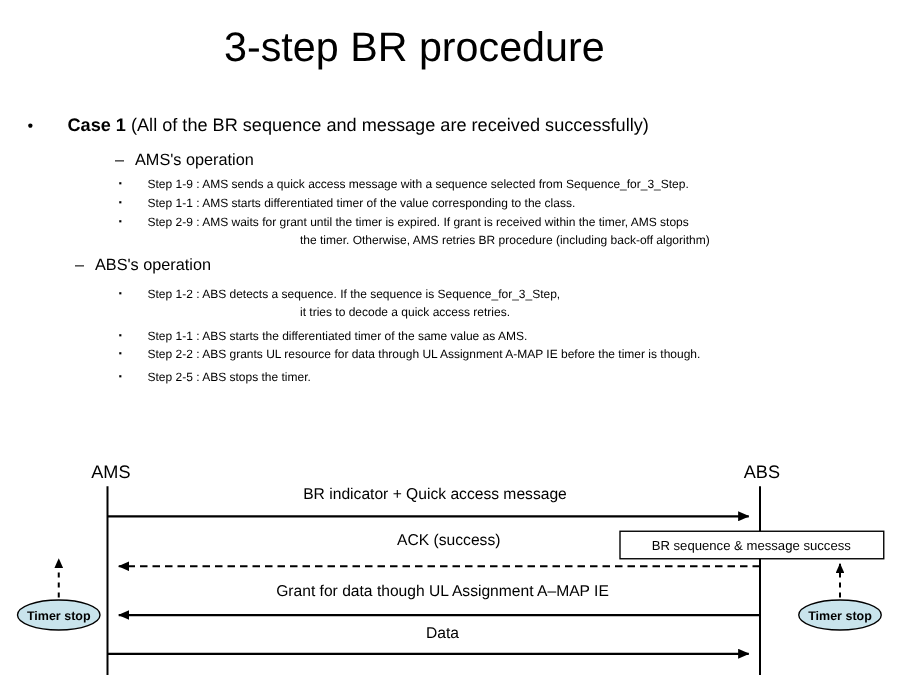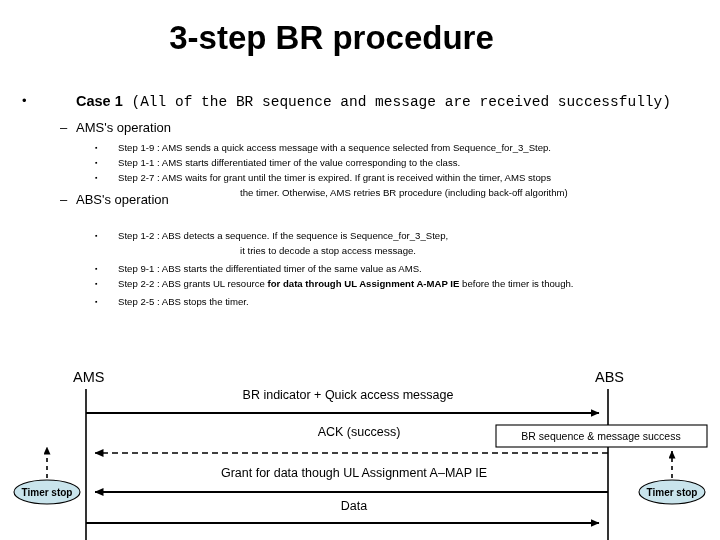--- a/index.html
+++ b/index.html
@@ -17,43 +17,43 @@
   }
 
   
   #slide-title {
     position: absolute;
     top: 18px;
     left: 0;
     width: 663px;
     text-align: center;
     font-size: 33px;
-    font-weight: bold;
+    font-weight: normal;
     letter-spacing: 0px;
     line-height: 40px;
   }
 
   
   .lvl1 {
     position: absolute;
     left: 22px;
     top: 92px;
     width: 690px;
     font-size: 14.5px;
     line-height: 18px;
     white-space: nowrap;
   }
   .lvl1 .dot {
     display: inline-block;
     width: 32px;
     font-size: 13px;
     vertical-align: top;
   }
-  .lvl1 .strong { font-weight: bold; margin-left: 22px; }
-  .lvl1 .plain  { font-weight: normal; font-family: Liberation Mono, monospace; }
+  .lvl1 .strong { font-weight: bold; }
+  .lvl1 .plain  { font-weight: normal; }
 
   .lvl2 {
     position: absolute;
     left: 60px;
     font-size: 13px;
     line-height: 16px;
     white-space: nowrap;
   }
   .lvl2 .dash {
     display: inline-block;
@@ -71,21 +71,21 @@
     display: inline-block;
     width: 23px;
     font-size: 7px;
     vertical-align: middle;
     line-height: 14.5px;
   }
   .lvl3 .cont {
     display: inline-block;
     padding-left: 145px;
   }
-  .lvl3 b { font-weight: bold; }
+  .lvl3 b { font-weight: normal; }
 
   
   #diagram {
     position: absolute;
     left: 0;
     top: 355px;
     width: 599px;
     height: 185px;
   }
   #diagram svg { display: block; }
@@ -117,52 +117,52 @@
 </style>
 </head>
 <body>
 
 <div id="slide-title">3-step BR procedure</div>
 
 <div class="lvl1">
   <span class="dot">•</span><span class="strong">Case 1</span><span class="plain">&nbsp;</span><span class="plain">(All of the BR sequence and message are received successfully)</span>
 </div>
 
-<div class="lvl2" style="top:120px;">
+<div class="lvl2" style="top:120px;margin-left:32px;">
   <span class="dash">–</span><span>AMS's operation</span>
 </div>
 
 <div class="lvl3" style="top:141px;">
   <span class="sq">▪</span><span>Step 1-9 : AMS sends a quick access message with a sequence selected from Sequence_for_3_Step.</span>
 </div>
 
 <div class="lvl3" style="top:156px;">
   <span class="sq">▪</span><span>Step 1-1 : AMS starts differentiated timer of the value corresponding to the class.</span>
 </div>
 
 <div class="lvl3" style="top:171px;">
-  <span class="sq">▪</span><span>Step 2-7 : AMS waits for grant until the timer is expired. If grant is received within the timer, AMS stops</span>
+  <span class="sq">▪</span><span>Step 2-9 : AMS waits for grant until the timer is expired. If grant is received within the timer, AMS stops</span>
 </div>
 <div class="lvl3" style="top:186px;">
   <span class="cont">the timer. Otherwise, AMS retries BR procedure (including back-off  algorithm)</span>
 </div>
 
-<div class="lvl2" style="top:192px;">
+<div class="lvl2" style="top:204px;">
   <span class="dash">–</span><span>ABS's operation</span>
 </div>
 
 <div class="lvl3" style="top:229px;">
   <span class="sq">▪</span><span>Step 1-2 : ABS detects a sequence. If the sequence is Sequence_for_3_Step,</span>
 </div>
 <div class="lvl3" style="top:244px;">
-  <span class="cont">it tries to decode a stop access message.</span>
+  <span class="cont">it tries to decode a quick access retries.</span>
 </div>
 
 <div class="lvl3" style="top:262px;">
-  <span class="sq">▪</span><span>Step 9-1 : ABS starts the differentiated timer of the same value as AMS.</span>
+  <span class="sq">▪</span><span>Step 1-1 : ABS starts the differentiated timer of the same value as AMS.</span>
 </div>
 
 <div class="lvl3" style="top:277px;">
   <span class="sq">▪</span><span>Step 2-2 : ABS grants UL resource </span><b>for data through UL Assignment A-MAP IE</b><span> before the timer is though.</span>
 </div>
 
 <div class="lvl3" style="top:295px;">
   <span class="sq">▪</span><span>Step 2-5 : ABS stops the timer.</span>
 </div>
 

